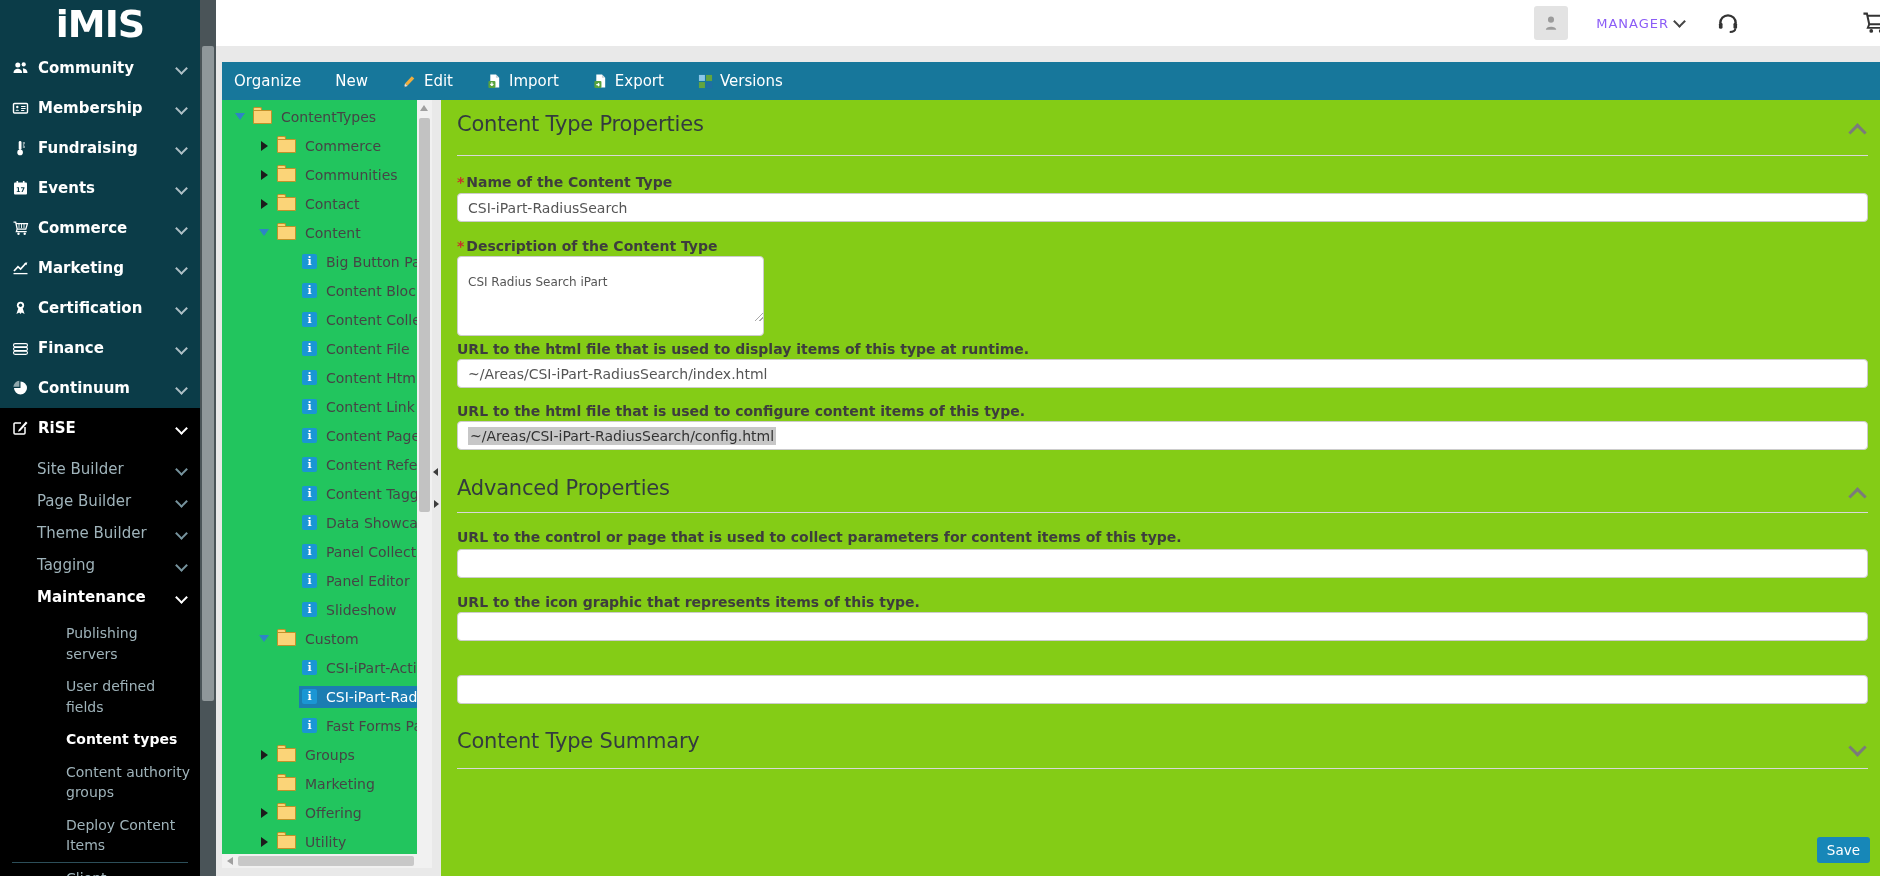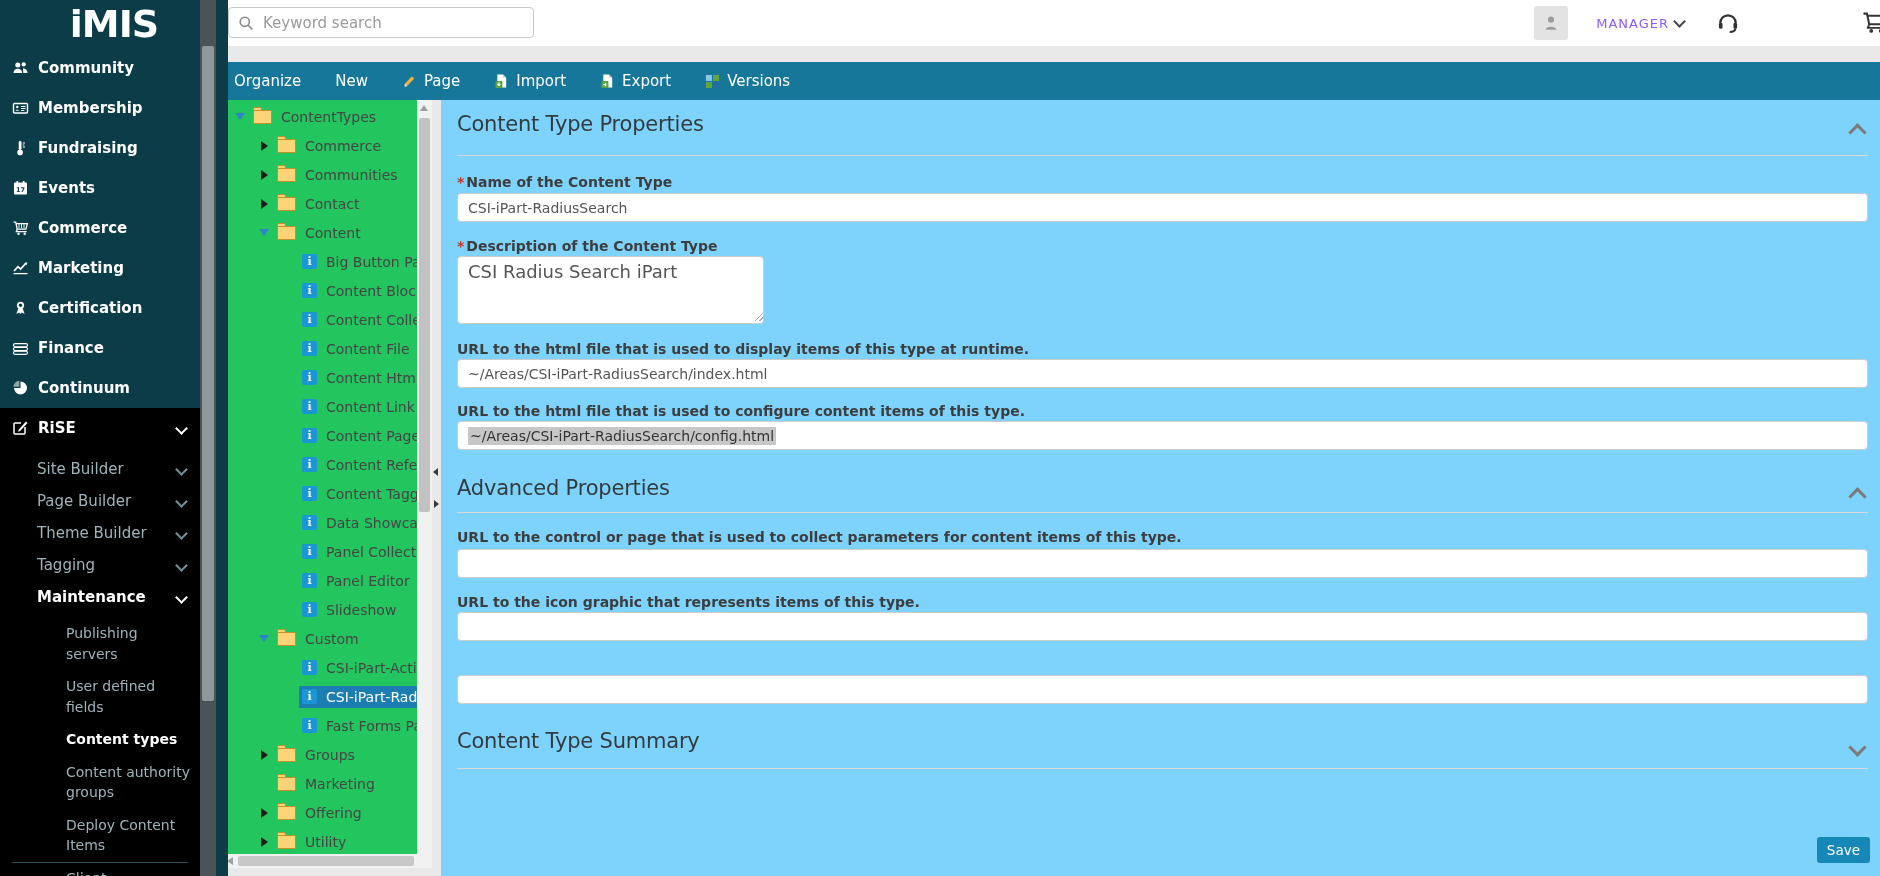--- a/index.html
+++ b/index.html
@@ -3,21 +3,21 @@
 <meta charset="utf-8">
 <style>
   html,body{margin:0;padding:0}
   body{
     width:1880px;height:876px;overflow:hidden;position:relative;
     background:#e9e9e9;
     font-family:"DejaVu Sans","Liberation Sans",sans-serif;
     -webkit-font-smoothing:antialiased;
   }
   
-  #sidebar{position:absolute;left:0;top:0;width:228px;height:876px;background:#0b3c48;color:#fff;z-index:3}
+  #sidebar{position:absolute;left:0;top:0;width:200px;height:876px;background:#0b3c48;color:#fff;z-index:3}
   #logo{height:48px;display:flex;align-items:center;justify-content:center;font-weight:900;font-size:38px;letter-spacing:-1px;color:#fff}
   .mrow{display:flex;align-items:center;height:40px;padding:0 8px 0 9px;cursor:pointer}
   .micon{width:22px;height:17px;display:flex;align-items:center;justify-content:center;flex:0 0 auto}
   .mlabel{flex:1;font-size:15px;font-weight:700;margin-left:7px;white-space:nowrap}
   .sv{width:7px;height:7px;border-right:2px solid #aebfc5;border-bottom:2px solid #aebfc5;transform:rotate(45deg);margin-right:6px;flex:0 0 auto}
   .sv.white{border-color:#fff}
   .sv.dim{border-color:#76939d}
   #rise-section{background:#000000;position:absolute;left:0;top:408px;width:200px;height:468px}
   .subrow{display:flex;align-items:center;height:32px;padding:0 8px 0 37px;color:#9fb3ba;font-size:15px;cursor:pointer}
   .subrow .mlabel2{flex:1;font-weight:400}
@@ -64,32 +64,32 @@
   #tree-vsb .up{position:absolute;left:3px;top:5px;width:0;height:0;border-left:4.5px solid transparent;border-right:4.5px solid transparent;border-bottom:6px solid #a0a0a0}
   #tree-vsb .thumb{position:absolute;left:2px;top:18px;width:11px;height:394px;background:#c2c2c2;border-radius:2px}
   #tree-hsb{position:absolute;left:222px;top:854px;width:210px;height:14px;background:#f1f1f1}
   #tree-hsb .left{position:absolute;left:5px;top:3px;width:0;height:0;border-top:4.5px solid transparent;border-bottom:4.5px solid transparent;border-right:6px solid #a0a0a0}
   #tree-hsb .thumb{position:absolute;left:16px;top:2px;width:176px;height:10px;background:#c8c8c8;border-radius:2px}
   
   #splitter{position:absolute;left:432px;top:100px;width:9px;height:776px;background:#e9e9e9}
   #splitter .c1{position:absolute;left:1px;top:368px;width:0;height:0;border-top:4px solid transparent;border-bottom:4px solid transparent;border-right:5px solid #3c3c3c}
   #splitter .c2{position:absolute;left:2px;top:400px;width:0;height:0;border-top:4px solid transparent;border-bottom:4px solid transparent;border-left:5px solid #3c3c3c}
   
-  #main{position:absolute;left:441px;top:100px;width:1439px;height:776px;background:#7dd3fc}
+  #main{position:absolute;left:441px;top:100px;width:1439px;height:776px;background:#84cc16}
   .h2{position:absolute;left:16px;font-size:21px;letter-spacing:-0.2px;color:#333b3f;font-weight:400}
   .sechr{position:absolute;left:16px;right:12px;border-top:1px solid #d8d8d8}
   .chev{position:absolute;right:16px;width:10px;height:10px;cursor:pointer}
   .chev.up{border-left:3px solid #7b7b7b;border-top:3px solid #7b7b7b;transform:rotate(45deg)}
   .chev.down{border-right:3px solid #7b7b7b;border-bottom:3px solid #7b7b7b;transform:rotate(45deg)}
   .flabel{position:absolute;left:16px;font-size:14px;font-weight:700;color:#3d3d3d}
   .req::before{content:"*";color:#c9302c;margin-right:2px;font-weight:700}
   .tinput{position:absolute;left:16px;right:12px;height:29px;border:1px solid #ccc;border-radius:4px;font-size:14px;color:#555;padding:0 10px;font-family:inherit;box-sizing:border-box;outline:none;background:#fff}
   .fakeinput{position:absolute;left:16px;right:12px;height:29px;border:1px solid #ccc;border-radius:4px;font-size:14px;color:#333;padding:0 10px;display:flex;align-items:center;box-sizing:border-box;background:#fff;cursor:text}
   .fakeinput .sel{background:#c7c7c7;padding:1px 2px}
-  #desc{position:absolute;left:16px;top:156px;width:307px;height:68px;border:1px solid #ccc;border-radius:4px;font-size:18px;color:#555;padding:4px 10px;font-family:inherit;box-sizing:border-box;resize:none;outline:none}
+  #desc{position:absolute;left:16px;top:156px;width:307px;height:80px;border:1px solid #ccc;border-radius:4px;font-size:12px;color:#555;padding:18px 10px;font-family:inherit;box-sizing:border-box;resize:none;outline:none}
   #desc-grip{position:absolute;left:313px;top:212px;width:9px;height:9px;background:repeating-linear-gradient(-45deg,transparent 0 2px,#a8a8a8 2px 3px);clip-path:polygon(100% 0,100% 100%,0 100%);cursor:nwse-resize}
   #save-btn{position:absolute;right:10px;top:737px;height:26px;min-width:44px;padding:0 10px;background:#1787b8;color:#fff;border:none;border-radius:3px;font-size:13.5px;font-family:inherit;cursor:pointer}
 </style>
 </head>
 <body>
 
 <div id="sidebar">
   <div id="logo">iMIS</div>
 
   <div class="mrow">
@@ -238,27 +238,20 @@
       <li class="mitem">Client applications</li>
     </ul>
     <div id="side-divider"></div>
   </div>
 </div>
 <div id="side-sb">
     <div class="thumb"></div>
   </div>
 
 <div id="header">
-  <div id="search">
-    <svg width="16" height="16" viewBox="0 0 16 16">
-        <circle cx="6.8" cy="6.8" r="4.6" fill="none" stroke="#8a8a8a" stroke-width="1.6"></circle>
-        <path d="M10.2 10.2L14.4 14.4" stroke="#8a8a8a" stroke-width="1.6"></path>
-      </svg>
-    <input type="text" placeholder="Keyword search" style="">
-  </div>
   <div id="userbox">
     <span id="avatar">
         <svg width="18" height="18" viewBox="0 0 16 16">
           <circle cx="8" cy="5" r="2.7" fill="#9b9b9b"></circle>
           <path d="M3.4 14c0-3.6 9.2-3.6 9.2 0z" fill="#9b9b9b"></path>
         </svg>
       </span>
     <span id="username">MANAGER</span>
     <span class="hv"></span>
   </div>
@@ -282,21 +275,21 @@
     </span>
   <span class="tbitem">
       <span>New</span>
     </span>
   <span class="tbitem">
     <svg width="15" height="15" viewBox="0 0 16 16">
         <path d="M3.2 10.2l7.3-7.7 2.6 2.4-7.4 7.7z" fill="#efae3f"></path>
         <path d="M2.2 14l1-3.8 2.7 2.6z" fill="#e8e2d5"></path>
         <path d="M2.2 14l1.5-.5-1.1-1z" fill="#5a5a5a"></path>
       </svg>
-    <span>Page</span>
+    <span>Edit</span>
     </span>
   <span class="tbitem">
     <svg width="15" height="16" viewBox="0 0 16 16">
         <path d="M3.5 1h6l3.5 3.5V15h-9.5z" fill="#fff"></path>
         <path d="M9.5 1l3.5 3.5H9.5z" fill="#c6d2d8"></path>
         <rect x="1.5" y="8" width="7.5" height="7.5" rx="1" fill="#58a33e"></rect>
         <path d="M5.2 9.4v3.4M5.2 12.8l-1.6-1.6M5.2 12.8l1.6-1.6" stroke="#fff" stroke-width="1.2" fill="none"></path>
       </svg>
     <span>Import</span>
     </span>

